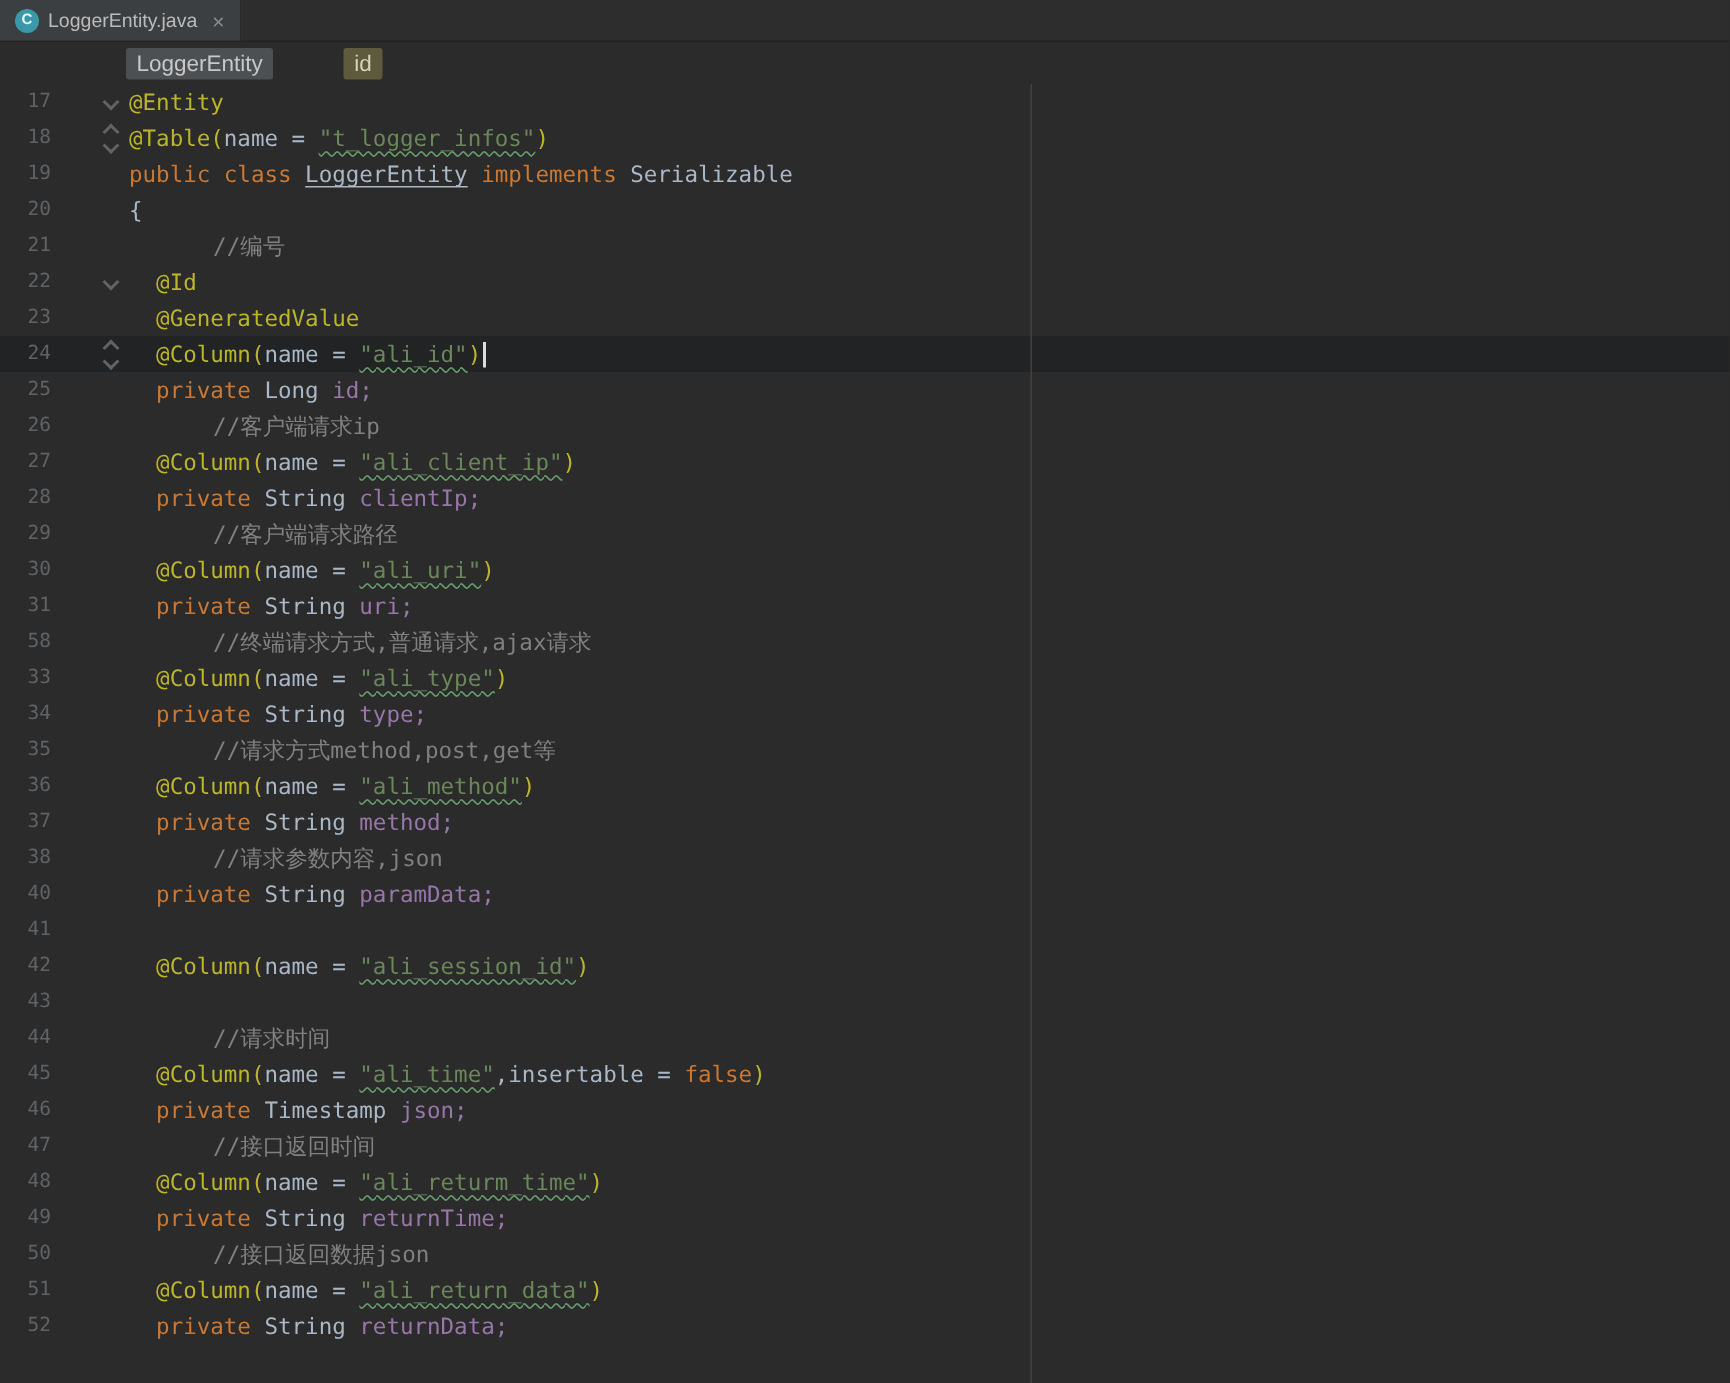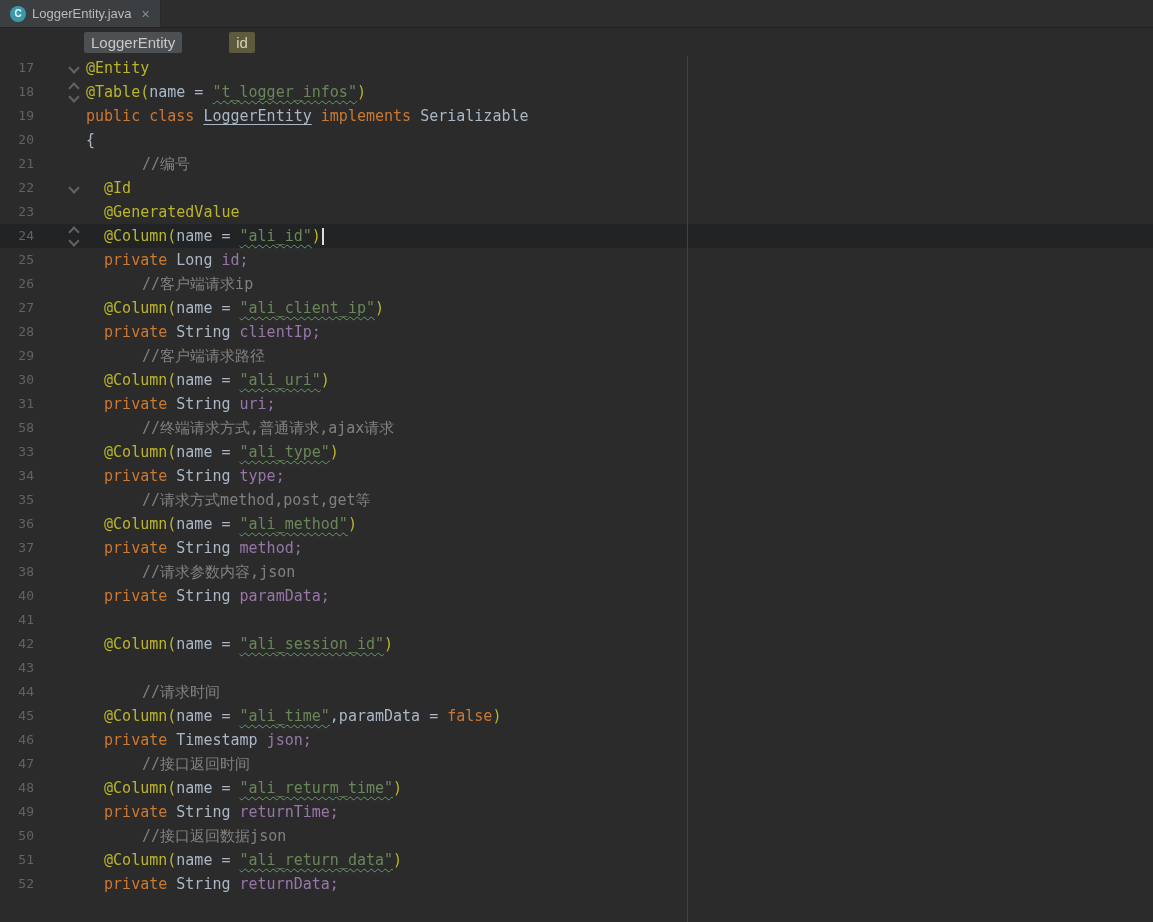--- a/index.html
+++ b/index.html
@@ -257,21 +257,21 @@
           <span class="gutter-fold"></span>
         </div>
         <div class="code-line">
           <span class="gutter-num">44</span>
           <span class="gutter-fold"></span>
           <span class="code-text">  <span class="t-cmt">//请求时间</span></span>
         </div>
         <div class="code-line">
           <span class="gutter-num">45</span>
           <span class="gutter-fold"></span>
-          <span class="code-text">  <span class="t-ann">@Column(</span><span class="t-plain">name = </span><span class="t-str">"ali_time"</span><span class="t-plain">,paramData = </span><span class="t-kw">false</span><span class="t-ann">)</span></span>
+          <span class="code-text">  <span class="t-ann">@Column(</span><span class="t-plain">name = </span><span class="t-str">"ali_time"</span><span class="t-plain">,insertable = </span><span class="t-kw">false</span><span class="t-ann">)</span></span>
         </div>
         <div class="code-line">
           <span class="gutter-num">46</span>
           <span class="gutter-fold"></span>
           <span class="code-text">  <span class="t-kw">private </span><span class="t-plain">Timestamp </span><span class="t-field">json;</span></span>
         </div>
         <div class="code-line">
           <span class="gutter-num">47</span>
           <span class="gutter-fold"></span>
           <span class="code-text">  <span class="t-cmt">//接口返回时间</span></span>

